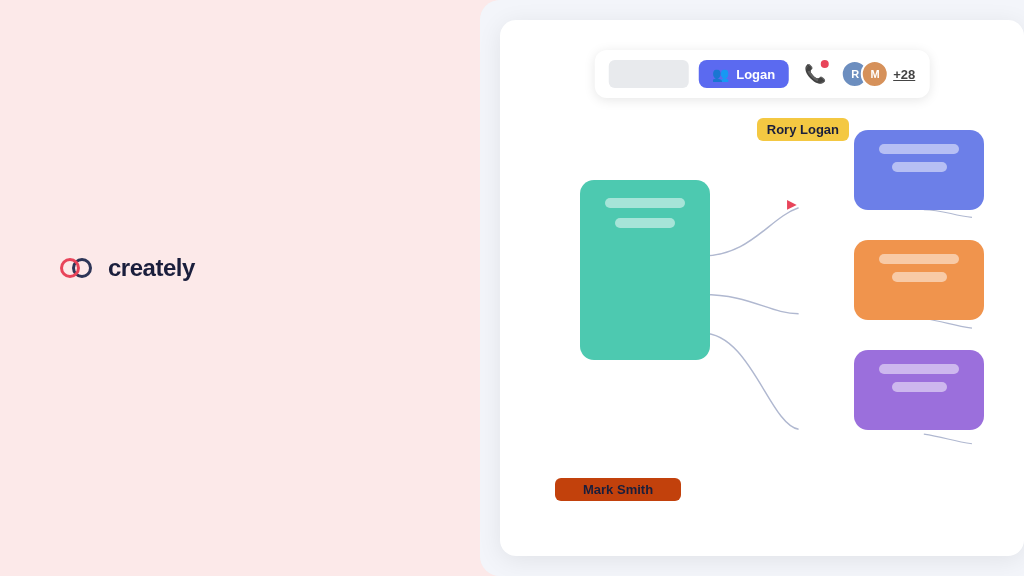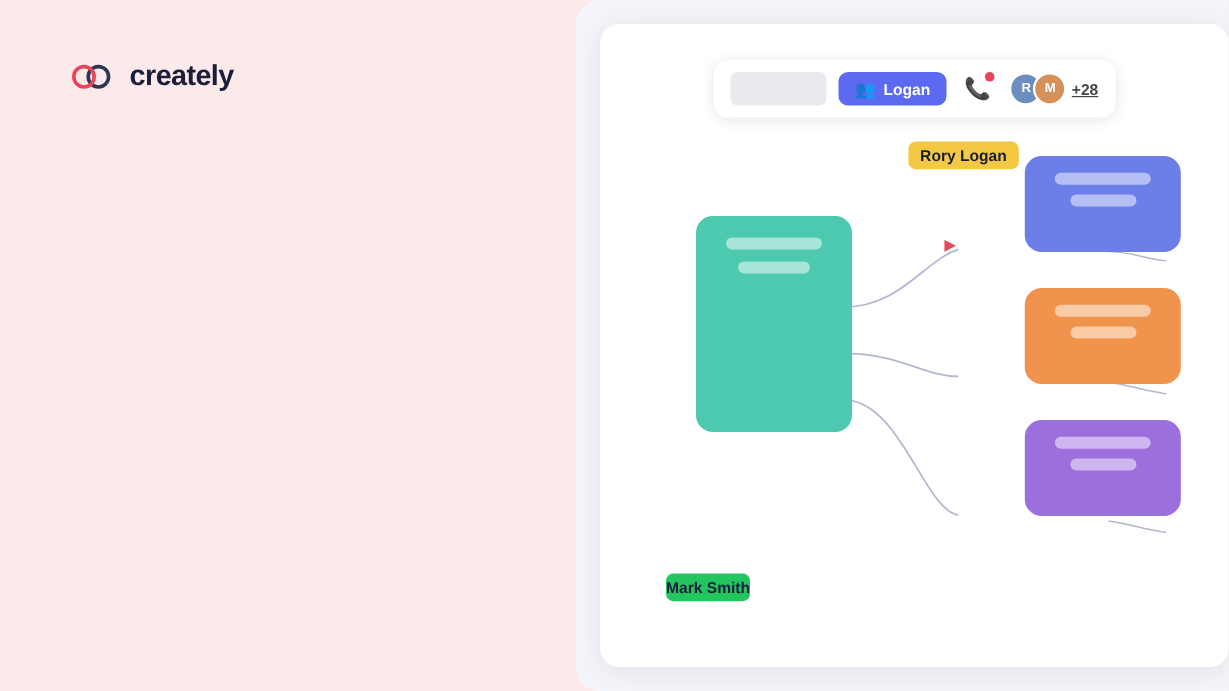--- a/index.html
+++ b/index.html
@@ -12,20 +12,21 @@
       display: flex;
       overflow: hidden;
     }
 
     
     .left-panel {
       width: 480px;
       height: 576px;
       display: flex;
       flex-direction: column;
+      justify-content: center;
       padding: 50px 50px 50px 60px;
       background-color: #fce9e9;
     }
 
     .logo-area {
       display: flex;
       align-items: center;
       gap: 10px;
       margin-bottom: 40px;
     }
@@ -299,23 +300,23 @@
       font-weight: 600;
       color: #1a1e3c;
       white-space: nowrap;
     }
 
     
     .label-mark {
       position: absolute;
       left: 55px;
       bottom: 55px;
-      background: #22c55e;
+      background: #c2410c;
       border-radius: 6px;
-      padding: 4px 0;
+      padding: 4px 28px;
       font-size: 13px;
       font-weight: 600;
       color: #1a1e3c;
       white-space: nowrap;
     }
 
     .right-panel-bg {
       position: absolute;
       inset: 0;
       background: #f3f5fa;

